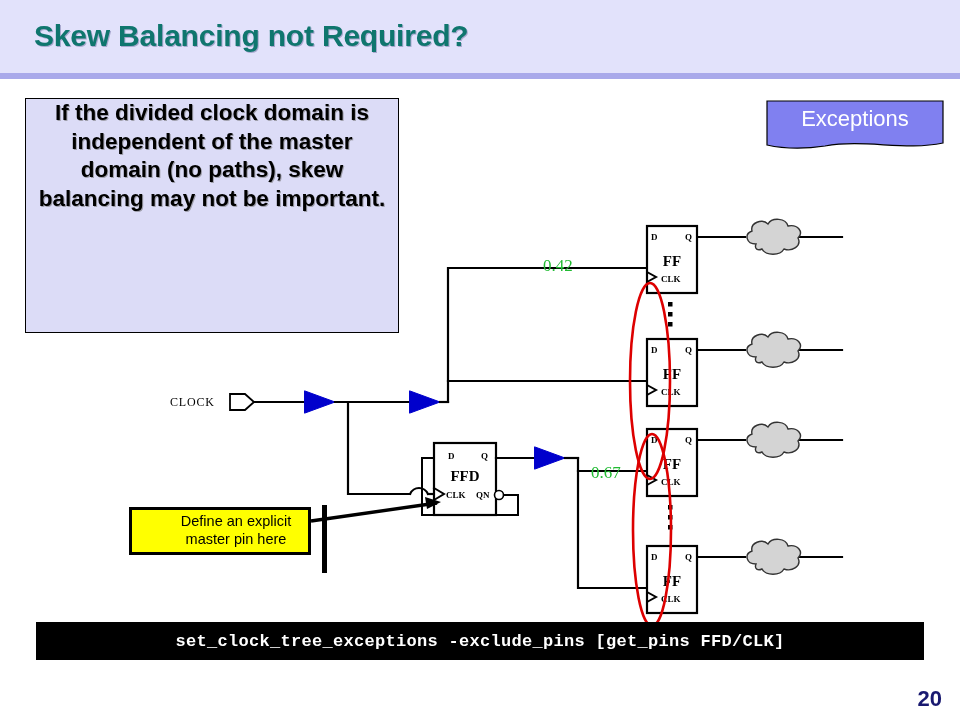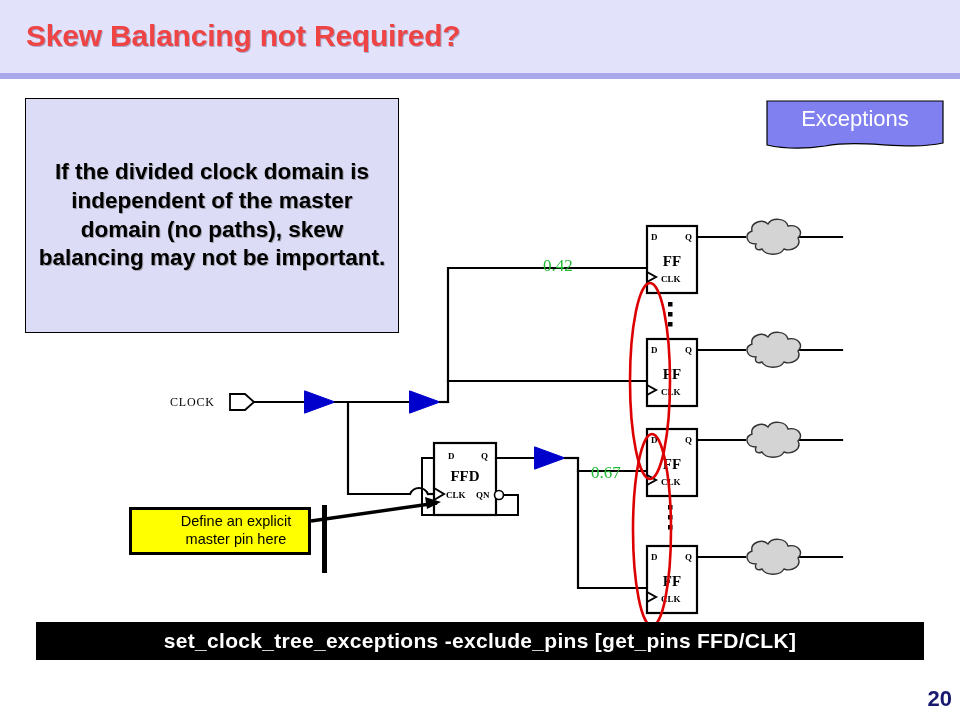--- a/index.html
+++ b/index.html
@@ -16,33 +16,33 @@
   
   .header-band{
     position:absolute;left:0;top:0;width:960px;height:73px;
     background:#e2e2fb;
   }
   .header-rule{
     position:absolute;left:0;top:73px;width:960px;height:6px;
     background:#a9a9ea;
   }
   .slide-title{
-    position:absolute;left:26px;top:19px;
-    font-size:30px;font-weight:bold;color:#ef4444;
+    position:absolute;left:34px;top:19px;
+    font-size:30px;font-weight:bold;color:#0f766e;
     letter-spacing:-0.2px;
     white-space:nowrap;
     text-shadow:1px 1px 0 rgba(120,120,170,0.55);
   }
 
   
   .text-box{
     position:absolute;left:25px;top:98px;width:374px;height:235px;
     background:#dcdcf7;border:1.6px solid #000;
     box-sizing:border-box;
-    display:flex;align-items:center;justify-content:center;
+    display:flex;justify-content:center;
   }
   .text-box p{
     margin:0;padding:0 10px;
     text-align:center;
     font-size:22.5px;font-weight:bold;color:#000;
     line-height:1.27;
     text-shadow:1px 1px 0 rgba(110,110,110,0.55);
   }
 
   
@@ -78,27 +78,27 @@
     position:absolute;left:322px;top:505px;width:5px;height:68px;background:#000;
   }
 
   
   .code-bar{
     position:absolute;left:36px;top:622px;width:888px;height:38px;
     background:#000;
     display:flex;align-items:center;justify-content:center;
   }
   .code-bar span{
-    color:#ffffff;font-family:Liberation Sans, sans-serif;
-    font-size:21px;font-weight:bold;letter-spacing:0.3px;white-space:nowrap;
+    color:#ffffff;font-family:Liberation Mono, monospace;
+    font-size:17px;font-weight:bold;letter-spacing:0.3px;white-space:nowrap;
   }
 
   
   .page-number{
-    position:absolute;right:8px;top:686px;
+    position:absolute;right:18px;top:686px;
     font-size:22px;font-weight:bold;color:#191970;
   }
 </style>
 </head>
 <body>
 
 <div id="slide">
 
   <div class="header-band"></div>
   <div class="header-rule"></div>

